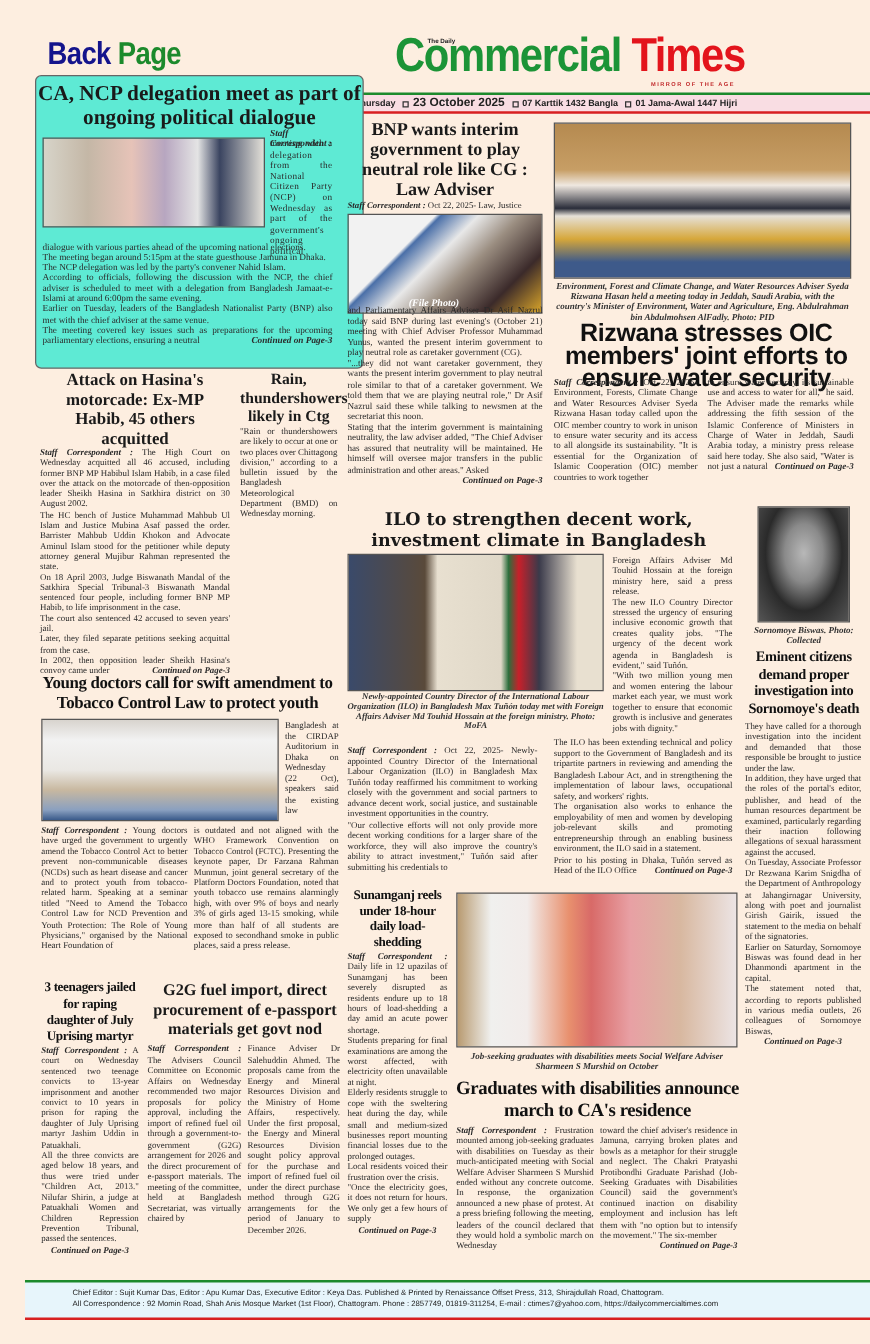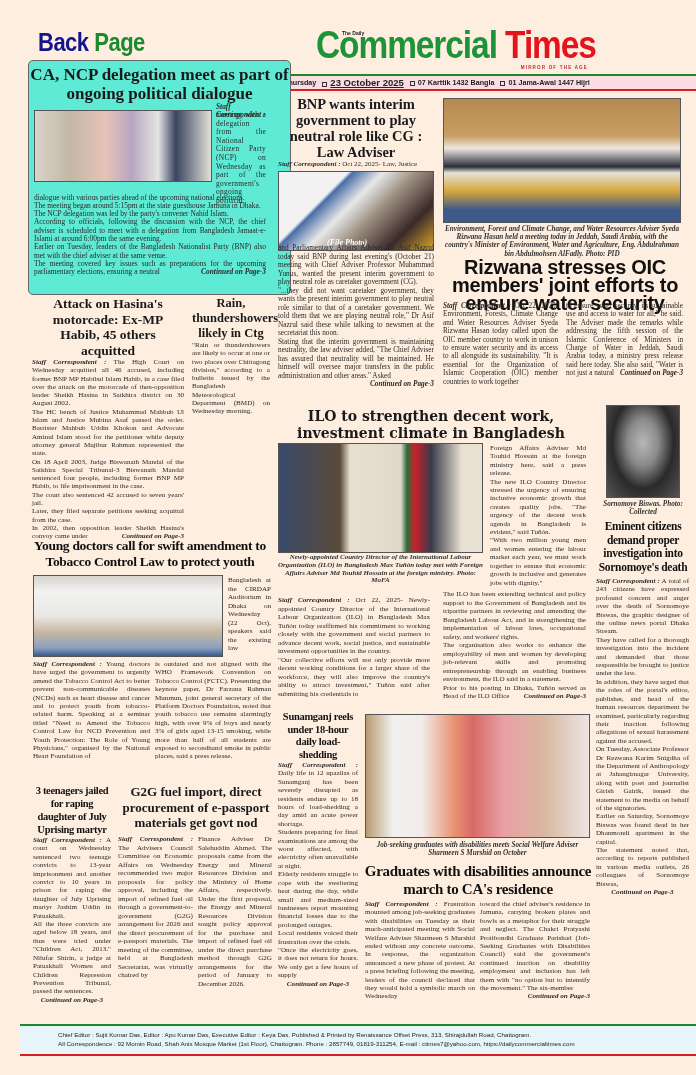--- a/index.html
+++ b/index.html
@@ -19,21 +19,21 @@
   .backpage { left: 38px; top: 30px; font-family: "Liberation Sans", sans-serif; font-weight: bold; font-size: 22px; letter-spacing: -0.5px; transform: scaleY(1.15); }
   .backpage .b1 { color: #14148c; }
   .backpage .b2 { color: #1c8a2c; }
   .masthead { left: 316px; top: 22px; width: 370px; height: 50px; }
   .masthead .daily { position: absolute; left: 26px; top: 8px; font-family: "Liberation Sans", sans-serif; font-size: 5px; font-weight: bold; color: #222; }
   .masthead .title { position: absolute; left: 0; top: 2px; font-family: "Liberation Sans", sans-serif; font-weight: bold; font-size: 38px; letter-spacing: -1.2px; transform: scaleX(0.88); transform-origin: left; white-space: nowrap; }
   .masthead .t1 { color: #1c9437; }
   .masthead .t2 { color: #e3141c; }
   .masthead .motto { position: absolute; left: 152px; top: 43px; width: 120px; font-family: "Liberation Sans", sans-serif; font-size: 4.5px; font-weight: bold; color: #c0282a; letter-spacing: 1.2px; text-align: right; }
   .dateline { left: 270px; top: 74px; width: 426px; height: 17px; border-top: 2px solid #1c8a2c; border-bottom: 2px solid #d82020; background: #f9dde3; font-family: "Liberation Sans", sans-serif; font-size: 7.2px; font-weight: bold; color: #222; display: flex; align-items: center; padding-left: 14px; gap: 6px; }
-  .dateline .big { font-size: 9.5px; text-decoration: underline; }
+  .dateline .big { font-size: 9.5px; }
   .dateline .sq { display: inline-block; width: 5px; height: 5px; border: 0.8px solid #333; margin-right: 3px; vertical-align: middle; }
 
   
   .ncp-box { left: 28px; top: 60px; width: 263px; height: 235px; background: #5eead4; border: 1.2px solid #666; border-radius: 5px; }
 
   .footer { left: 20px; top: 1024px; width: 676px; height: 32px; border-top: 2px solid #1c8a2c; border-bottom: 2px solid #d82020; background: #e7f5fb; font-family: "Liberation Sans", sans-serif; font-size: 6.2px; line-height: 9px; color: #222; padding: 4px 0 0 38px; }
 </style>
 </head>
 <body>
 
@@ -134,21 +134,20 @@
 <div class="abs body-text" style="left:443px; top:590px; width:143px; font-size:7.1px; line-height:8.5px;">
   <p>The ILO has been extending technical and policy support to the Government of Bangladesh and its tripartite partners in reviewing and amending the Bangladesh Labour Act, and in strengthening the implementation of labour laws, occupational safety, and workers' rights.</p>
   <p>The organisation also works to enhance the employability of men and women by developing job-relevant skills and promoting entrepreneurship through an enabling business environment, the ILO said in a statement.</p>
   <p><span>Prior to his posting in Dhaka, Tuñón served as Head of the ILO Office</span> <span class="cont">Continued on Page-3</span></p>
 </div>
 
 <div class="photo" style="left:606px; top:405px; width:74px; height:93px; background:radial-gradient(ellipse at 50% 40%,#b8b8b8 0%,#8a8a8a 30%,#2a2a2a 60%,#555 100%);"></div>
 <div class="abs caption" style="left:596px; top:500px; width:94px;">Sornomoye Biswas. Photo: Collected</div>
 <div class="abs hl-cond" style="left:596px; top:520px; width:94px; font-family:'Liberation Serif',serif; font-size:11.5px; line-height:13.5px;">Eminent citizens demand proper investigation into Sornomoye's death</div>
 <div class="abs body-text" style="left:596px; top:577px; width:93px; font-size:7.1px; line-height:8.4px;">
-  <p><span class="byline">Staff Correspondent :</span> <span>A total of 243 citizens have expressed profound concern and anger over the death of Sornomoye Biswas, the graphic designer of the online news portal Dhaka Stream.</span></p>
   <p>They have called for a thorough investigation into the incident and demanded that those responsible be brought to justice under the law.</p>
   <p>In addition, they have urged that the roles of the portal's editor, publisher, and head of the human resources department be examined, particularly regarding their inaction following allegations of sexual harassment against the accused.</p>
   <p>On Tuesday, Associate Professor Dr Rezwana Karim Snigdha of the Department of Anthropology at Jahangirnagar University, along with poet and journalist Girish Gairik, issued the statement to the media on behalf of the signatories.</p>
   <p>Earlier on Saturday, Sornomoye Biswas was found dead in her Dhanmondi apartment in the capital.</p>
   <p>The statement noted that, according to reports published in various media outlets, 26 colleagues of Sornomoye Biswas,</p>
   <p style="text-align:center;"><span class="byline">Continued on Page-3</span></p>
 </div>
 
 <div class="abs hl-cond" style="left:30px; top:538px; width:240px; font-family:'Liberation Serif',serif; font-size:13.5px; line-height:16px;">Young doctors call for swift amendment to Tobacco Control Law to protect youth</div>
 <div class="photo" style="left:33px; top:575px; width:190px; height:82px; background:linear-gradient(180deg,#d8d4ce 0%,#f2f2f2 20%,#eae8e4 50%,#c8b8a0 70%,#8aa0c0 90%,#3a5a8a 100%);"></div>

